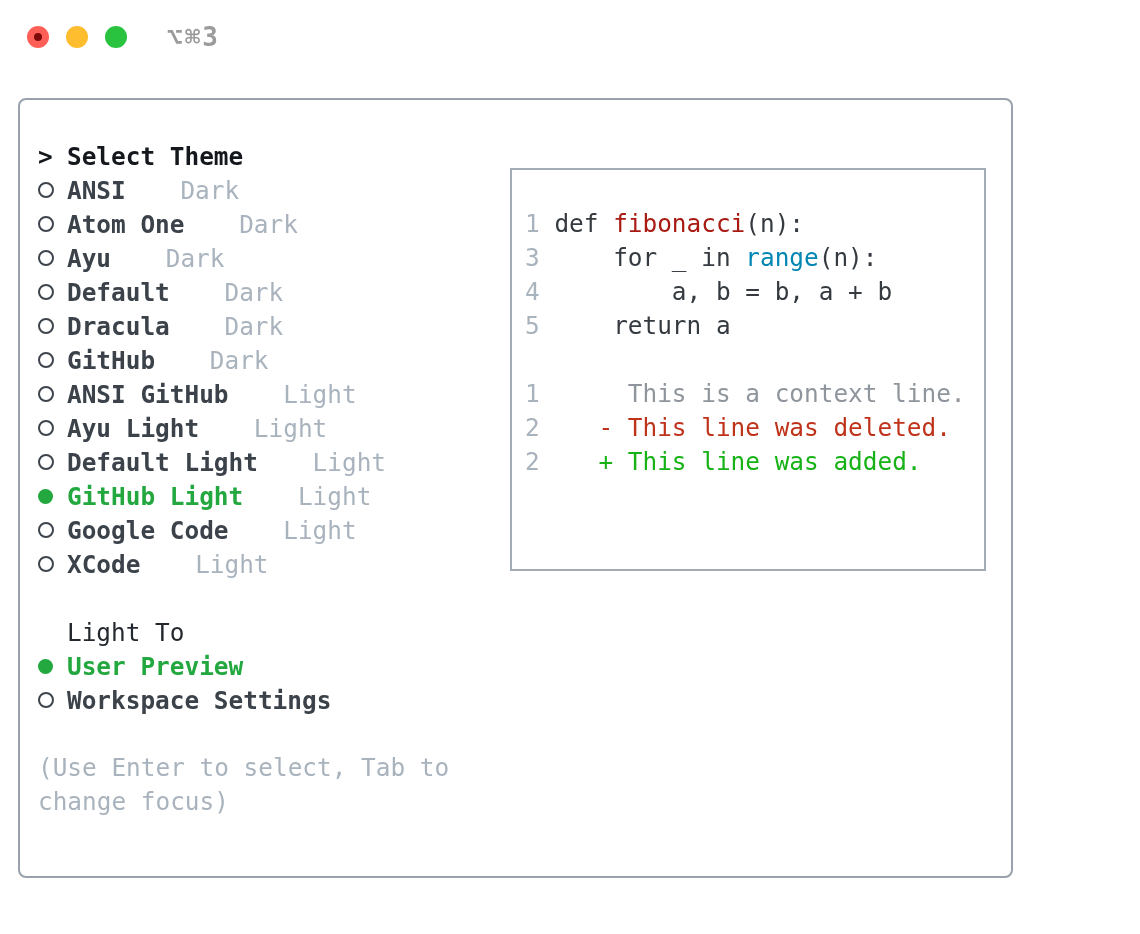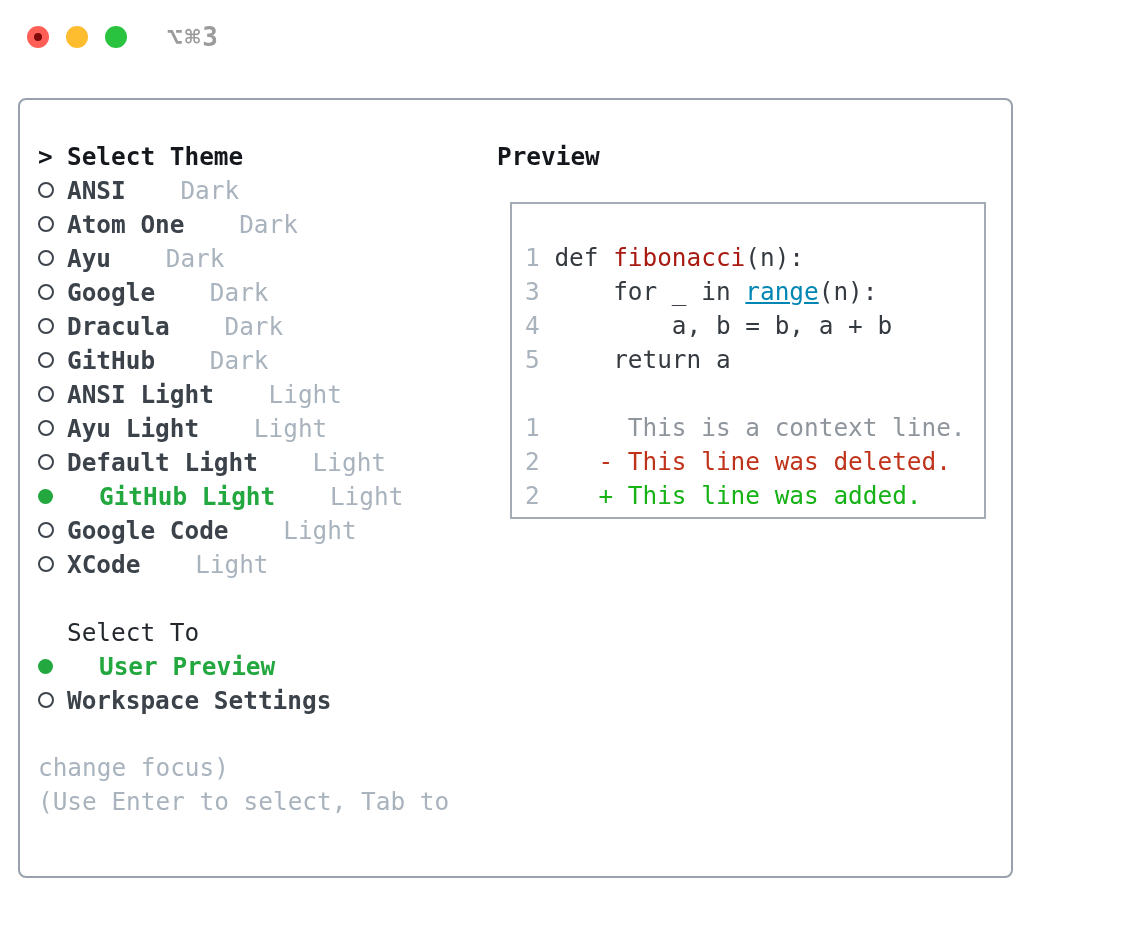--- a/index.html
+++ b/index.html
@@ -37,35 +37,35 @@
   .row{height:34px;display:flex;align-items:center;white-space:pre;
        font-size:24.4px;color:var(--text_dark);}
   .row.blank{height:34px;}
   .marker{width:29px;flex:none;display:inline-flex;align-items:center;}
   .prefix{color:var(--header_black);font-weight:700;}
   .header-text{font-weight:700;color:var(--header_black);text-align:right;}
   .apply-header{color:#23282e;}
   .ring{width:12px;height:12px;border:2.5px solid var(--radio_ring);border-radius:50%;}
   .dot{width:15px;height:15px;border-radius:50%;background:var(--accent_green);}
   .name{color:var(--text_dark);font-weight:bold;}
-  .theme-row.selected .name{color:var(--accent_green);margin-left:32px;}
+  .theme-row.selected .name{color:var(--accent_green);}
   .tag{color:var(--muted_gray);padding-left:14.7px;margin-left:40px;}
   .hint-line{height:34px;line-height:34px;white-space:pre;font-size:24.4px;
              color:var(--muted_gray);}
   
   .preview-box{box-sizing:border-box;margin-left:13px;margin-top:29px;
-               width:476px;height:317px;border:2px solid var(--box_border);
+               width:476px;height:403px;border:2px solid var(--box_border);
                background:#fff;padding:37px 0 0 13px;overflow:hidden;}
   .cl{height:34px;line-height:34px;white-space:pre;font-size:24.4px;
       color:var(--code_default);}
   .cl .ln{color:var(--line_number_gray);}
   .cl .pl,.cl .kw{color:var(--code_default);}
   .cl .fn{color:var(--function_red);}
   .cl .num{color:var(--number_teal);}
-  .cl .bi{color:var(--builtin_blue);text-decoration:underline;}
+  .cl .bi{color:var(--builtin_blue);}
   .cl .ctx{color:var(--context_gray);margin-top:16px;}
   .cl .del{color:var(--diff_removed);}
   .cl .add{color:var(--diff_added);}
 </style>
 </head>
 <body>
 
 <div class="window">
 
   <div class="titlebar">
@@ -82,55 +82,52 @@
     <div class="left">
       <div class="row">
         <span class="marker prefix">&gt;</span>
         <span class="header-text">Select Theme</span>
       </div>
 
       <div id="theme-list">
           <div class="row theme-row"><span class="marker"><span class="ring"></span></span><span class="name">ANSI</span><span class="tag">Dark</span></div>
           <div class="row theme-row"><span class="marker"><span class="ring"></span></span><span class="name">Atom One</span><span class="tag">Dark</span></div>
           <div class="row theme-row"><span class="marker"><span class="ring"></span></span><span class="name">Ayu</span><span class="tag">Dark</span></div>
-          <div class="row theme-row"><span class="marker"><span class="ring"></span></span><span class="name">Google</span><span class="tag">Dark</span></div>
+          <div class="row theme-row"><span class="marker"><span class="ring"></span></span><span class="name">Default</span><span class="tag">Dark</span></div>
           <div class="row theme-row"><span class="marker"><span class="ring"></span></span><span class="name">Dracula</span><span class="tag">Dark</span></div>
           <div class="row theme-row"><span class="marker"><span class="ring"></span></span><span class="name">GitHub</span><span class="tag">Dark</span></div>
-          <div class="row theme-row"><span class="marker"><span class="ring"></span></span><span class="name">ANSI Light</span><span class="tag">Light</span></div>
+          <div class="row theme-row"><span class="marker"><span class="ring"></span></span><span class="name">ANSI GitHub</span><span class="tag">Light</span></div>
           <div class="row theme-row"><span class="marker"><span class="ring"></span></span><span class="name">Ayu Light</span><span class="tag">Light</span></div>
           <div class="row theme-row"><span class="marker"><span class="ring"></span></span><span class="name">Default Light</span><span class="tag">Light</span></div>
           <div class="row theme-row selected"><span class="marker"><span class="dot"></span></span><span class="name">GitHub Light</span><span class="tag">Light</span></div>
           <div class="row theme-row"><span class="marker"><span class="ring"></span></span><span class="name">Google Code</span><span class="tag">Light</span></div>
           <div class="row theme-row"><span class="marker"><span class="ring"></span></span><span class="name">XCode</span><span class="tag">Light</span></div>
         </div>
 
       <div class="row blank"></div>
 
       <div class="row">
         <span class="marker"></span>
-        <span class="apply-header">Select To</span>
+        <span class="apply-header">Light To</span>
       </div>
 
       <div id="apply-list">
           <div class="row theme-row selected"><span class="marker"><span class="dot"></span></span><span class="name">User Preview</span></div>
           <div class="row theme-row"><span class="marker"><span class="ring"></span></span><span class="name">Workspace Settings</span></div>
         </div>
 
       <div class="row blank"></div>
 
       <div id="hint">
+          <div class="hint-line">(Use Enter to select, Tab to</div>
           <div class="hint-line">change focus)</div>
-          <div class="hint-line">(Use Enter to select, Tab to</div>
         </div>
     </div>
 
     <div class="right">
-      <div class="row">
-        <span class="header-text">Preview</span>
-      </div>
       <div class="preview-box">
         <div id="code">
             <div class="cl"><span class="ln">1</span><span class="pl"> </span><span class="kw">def</span><span class="pl"> </span><span class="fn">fibonacci</span><span class="pl">(n):</span></div>
             <div class="cl"><span class="ln">3</span><span class="pl">     </span><span class="kw">for</span><span class="pl"> _ </span><span class="kw">in</span><span class="pl"> </span><span class="bi">range</span><span class="pl">(n):</span></div>
             <div class="cl"><span class="ln">4</span><span class="pl">         a, b = b, a + b</span></div>
             <div class="cl"><span class="ln">5</span><span class="pl">     </span><span class="kw">return</span><span class="pl"> a</span></div>
             <div class="cl"></div>
             <div class="cl"><span class="ln">1</span><span class="ctx">      This is a context line.</span></div>
             <div class="cl"><span class="ln">2</span><span class="pl">    </span><span class="del">- This line was deleted.</span></div>
             <div class="cl"><span class="ln">2</span><span class="pl">    </span><span class="add">+ This line was added.</span></div>

